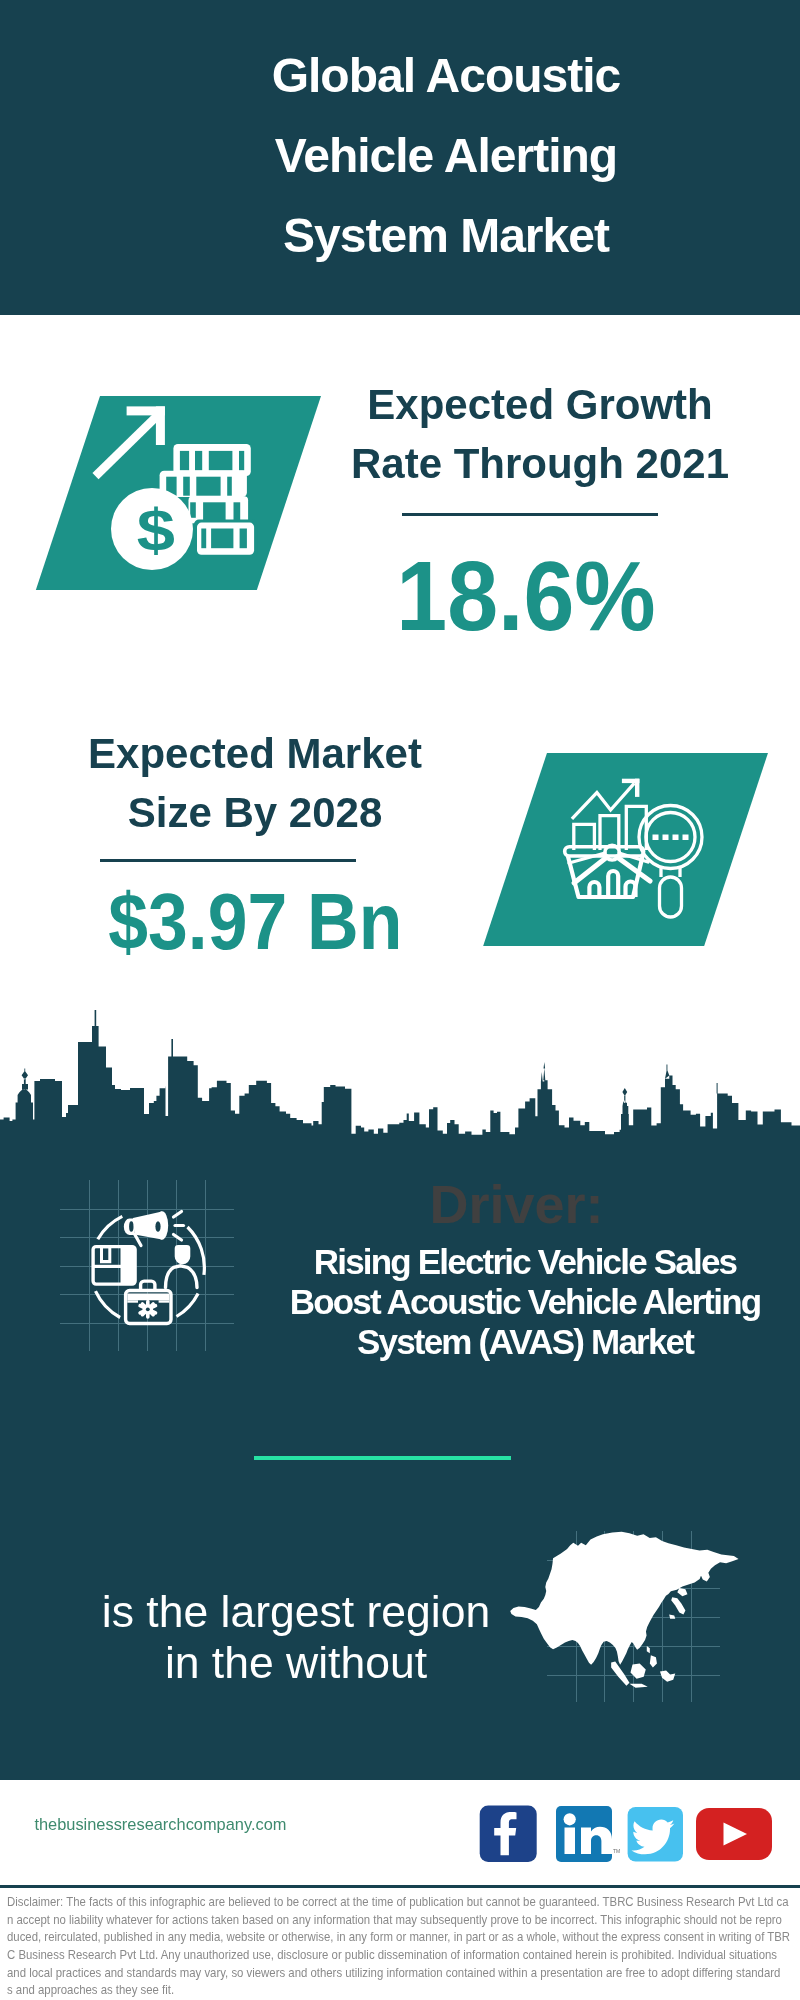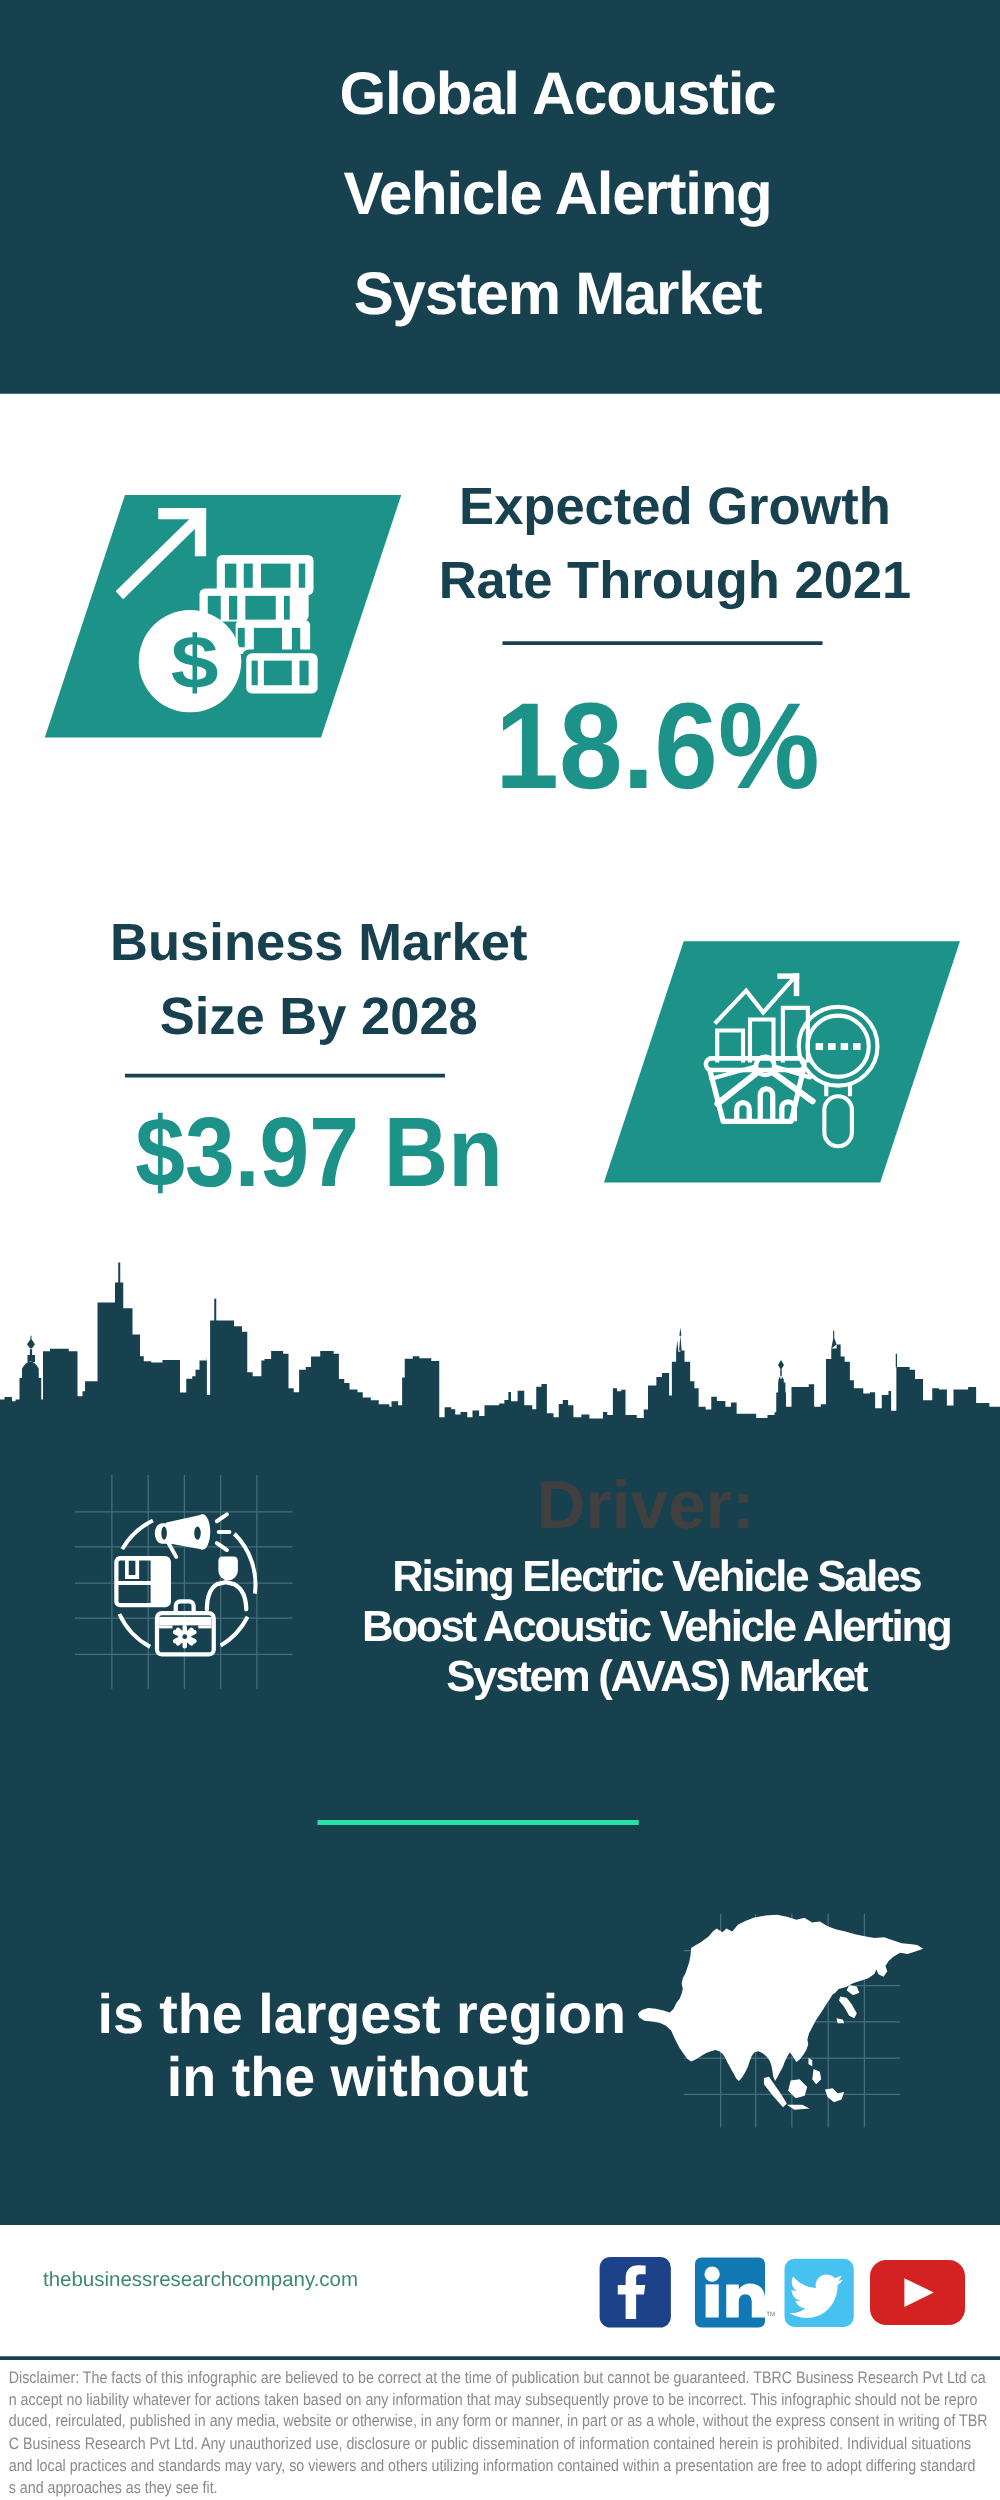--- a/index.html
+++ b/index.html
@@ -137,21 +137,21 @@
       <rect x="104.5" y="112" width="22" height="40" rx="11"></rect>
     </g>
     <g fill="#ffffff">
       <rect x="97.5" y="69.5" width="6" height="5.5"></rect>
       <rect x="107.5" y="69.5" width="6" height="5.5"></rect>
       <rect x="117.5" y="69.5" width="6" height="5.5"></rect>
       <rect x="127.5" y="69.5" width="6" height="5.5"></rect>
     </g>
   </svg>
   <div class="abs ctr head2" style="left:55px;top:723.6px;width:400px;">
-    <div>Business Market</div>
+    <div>Expected Market</div>
     <div>Size By 2028</div>
   </div>
   <div class="rule" style="left:99.6px;top:859px;width:256.5px;"></div>
   <div class="abs ctr bignum" style="left:94px;top:881.5px;width:300px;font-size:79px;line-height:79px;transform:scaleX(0.905);">$3.97 Bn</div>
 
   <svg class="abs" style="left:0;top:1005px;" width="800" height="775" viewBox="0 1005 800 775">
     <path d="M0,1790.0 L0,1119.6 L3.6,1119.6 L3.6,1117.6 L9.6,1117.6 L9.6,1121.0 L12.4,1121.0 L12.4,1119.6 L15.6,1119.6 L15.6,1102.4 L33.0,1102.4 L33.0,1119.6 L34.4,1119.6 L34.4,1081.0 L40.0,1081.0 L40.0,1079.0 L52.0,1079.0 L52.0,1079.0 L55.0,1079.0 L55.0,1081.0 L62.0,1081.0 L62.0,1117.0 L66.0,1117.0 L66.0,1113.0 L68.0,1113.0 L68.0,1105.0 L78.0,1105.0 L78.0,1042.0 L90.0,1042.0 L90.0,1042.0 L92.0,1042.0 L92.0,1026.0 L98.5,1026.0 L98.5,1026.0 L98.6,1026.0 L98.6,1046.5 L106.0,1046.5 L106.0,1067.6 L112.0,1067.6 L112.0,1085.0 L115.0,1085.0 L115.0,1089.0 L121.0,1089.0 L121.0,1090.0 L130.0,1090.0 L130.0,1088.0 L144.0,1088.0 L144.0,1114.0 L149.0,1114.0 L149.0,1103.0 L153.8,1103.0 L153.8,1101.0 L156.4,1101.0 L156.4,1095.7 L159.6,1095.7 L159.6,1088.3 L165.3,1088.3 L165.3,1086.6 L165.5,1086.6 L165.5,1115.9 L168.1,1115.9 L168.1,1056.4 L175.9,1056.4 L175.9,1056.4 L187.2,1056.4 L187.2,1061.0 L193.6,1061.0 L193.6,1065.3 L197.8,1065.3 L197.8,1097.8 L202.1,1097.8 L202.1,1101.0 L209.1,1101.0 L209.1,1088.3 L211.6,1088.3 L211.6,1087.2 L216.9,1087.2 L216.9,1080.8 L226.5,1080.8 L226.5,1082.9 L230.8,1082.9 L230.8,1110.6 L235.0,1110.6 L235.0,1113.8 L239.3,1113.8 L239.3,1095.7 L244.6,1095.7 L244.6,1093.6 L248.8,1093.6 L248.8,1085.1 L256.2,1085.1 L256.2,1080.8 L266.9,1080.8 L266.9,1082.9 L271.1,1082.9 L271.1,1103.1 L275.4,1103.1 L275.4,1106.3 L279.6,1106.3 L279.6,1111.6 L286.0,1111.6 L286.0,1113.8 L290.2,1113.8 L290.2,1118.0 L296.6,1118.0 L296.6,1120.1 L303.0,1120.1 L303.0,1123.3 L311.5,1123.3 L311.5,1125.4 L313.2,1125.4 L313.2,1121.0 L318.5,1121.0 L318.5,1124.2 L321.7,1124.2 L321.7,1101.9 L323.8,1101.9 L323.8,1087.0 L330.2,1087.0 L330.2,1084.9 L335.5,1084.9 L335.5,1086.6 L345.0,1086.6 L345.0,1088.7 L351.4,1088.7 L351.4,1133.8 L355.7,1133.8 L355.7,1125.7 L361.0,1125.7 L361.0,1127.4 L364.2,1127.4 L364.2,1131.6 L368.4,1131.6 L368.4,1129.5 L373.8,1129.5 L373.8,1133.8 L378.0,1133.8 L378.0,1128.4 L383.3,1128.4 L383.3,1132.7 L387.6,1132.7 L387.6,1124.2 L399.3,1124.2 L399.3,1122.7 L403.5,1122.7 L403.5,1119.9 L406.7,1119.9 L406.7,1113.6 L408.8,1113.6 L408.8,1121.0 L414.1,1121.0 L414.1,1112.5 L419.4,1112.5 L419.4,1124.2 L425.8,1124.2 L425.8,1127.4 L429.0,1127.4 L429.0,1109.3 L433.2,1109.3 L433.2,1107.2 L437.5,1107.2 L437.5,1130.6 L442.8,1130.6 L442.8,1133.8 L447.0,1133.8 L447.0,1123.1 L450.2,1123.1 L450.2,1119.9 L454.5,1119.9 L454.5,1124.2 L458.7,1124.2 L458.7,1133.8 L465.1,1133.8 L465.1,1131.6 L471.5,1131.6 L471.5,1134.8 L482.4,1134.8 L482.4,1129.5 L485.8,1129.5 L485.8,1132.0 L490.3,1132.0 L490.3,1110.6 L493.6,1110.6 L493.6,1112.9 L497.0,1112.9 L497.0,1111.8 L500.4,1111.8 L500.4,1132.0 L509.4,1132.0 L509.4,1134.3 L515.0,1134.3 L515.0,1127.5 L518.4,1127.5 L518.4,1108.4 L525.1,1108.4 L525.1,1101.6 L529.6,1101.6 L529.6,1098.3 L535.3,1098.3 L535.3,1116.3 L537.5,1116.3 L537.5,1089.3 L540.9,1089.3 L540.9,1081.4 L544.3,1081.4 L544.3,1080.3 L547.6,1080.3 L547.6,1089.3 L552.1,1089.3 L552.1,1105.0 L555.5,1105.0 L555.5,1110.6 L558.9,1110.6 L558.9,1125.3 L564.5,1125.3 L564.5,1127.5 L569.0,1127.5 L569.0,1117.4 L573.5,1117.4 L573.5,1120.8 L580.3,1120.8 L580.3,1125.3 L584.8,1125.3 L584.8,1121.9 L589.3,1121.9 L589.3,1130.9 L605.0,1130.9 L605.0,1134.3 L614.0,1134.3 L614.0,1132.0 L619.6,1132.0 L619.6,1129.8 L621.0,1129.8 L621.0,1114.0 L622.5,1114.0 L622.5,1106.0 L623.0,1106.0 L623.0,1103.0 L626.5,1103.0 L626.5,1103.0 L627.0,1103.0 L627.0,1106.0 L628.3,1106.0 L628.3,1114.0 L628.8,1114.0 L628.8,1125.3 L633.2,1125.3 L633.2,1109.5 L647.0,1109.5 L647.0,1107.4 L651.3,1107.4 L651.3,1125.4 L656.6,1125.4 L656.6,1123.3 L660.8,1123.3 L660.8,1087.2 L665.0,1087.2 L665.0,1078.7 L669.3,1078.7 L669.3,1075.5 L672.5,1075.5 L672.5,1085.1 L675.7,1085.1 L675.7,1089.3 L679.9,1089.3 L679.9,1104.2 L683.1,1104.2 L683.1,1110.6 L690.6,1110.6 L690.6,1114.8 L695.9,1114.8 L695.9,1113.8 L700.1,1113.8 L700.1,1126.5 L705.4,1126.5 L705.4,1115.9 L710.8,1115.9 L710.8,1112.7 L712.9,1112.7 L712.9,1128.6 L717.1,1128.6 L717.1,1093.6 L727.7,1093.6 L727.7,1095.7 L732.0,1095.7 L732.0,1103.1 L738.4,1103.1 L738.4,1120.1 L745.8,1120.1 L745.8,1110.6 L751.1,1110.6 L751.1,1111.6 L757.5,1111.6 L757.5,1124.4 L762.8,1124.4 L762.8,1111.6 L774.5,1111.6 L774.5,1109.5 L780.9,1109.5 L780.9,1122.3 L791.5,1122.3 L791.5,1125.4 L800.0,1125.4 L800.0,1128.6 L800,1128.6 L800,1790.0 Z M17.6,1103.5 L17.6,1095 Q24.3,1083.5 31,1095 L31,1103.5 Z M22,1089.5 L28,1089.5 L28,1084 L22,1084 Z M23.9,1085 L25.7,1085 L25.7,1078.5 L23.9,1078.5 Z M24.8,1070.8 L28.0,1075.3 L24.8,1079.8 L21.6,1075.3 Z M24.4,1068.5 L25.2,1068.5 L25.2,1071.5 L24.4,1071.5 Z M94.6,1010 L96.2,1010 L96.2,1026 L94.6,1026 Z M171.4,1039 L173.0,1039 L173.0,1056.4 L171.4,1056.4 Z M540.9,1081.4 L541.8,1072.0 L542.7,1081.4 Z M543.3,1080.3 L544.3,1068.0 L545.3,1080.3 Z M543.5,1068.5 L544.3,1062.0 L545.1,1068.5 Z M622.5,1106 L623,1103 Q624.75,1098 626.5,1103 L627,1106 Z M624.2,1103 L625.4,1103 L625.4,1095.5 L624.2,1095.5 Z M624.8,1088.0 L627.2,1092.0 L624.8,1096.0 L622.4,1092.0 Z M665.0,1078.7 L666.9,1069.0 L669.3,1075.5 Z M666.5,1064.5 L667.4,1064.5 L667.4,1070.5 L666.5,1070.5 Z M716.6,1082.9 L717.6,1082.9 L717.6,1093.6 L716.6,1093.6 Z" fill="#17414f"></path>
   </svg>
 
   <div class="abs" style="left:60px;top:1180px;width:174px;height:171px;">
@@ -218,21 +218,21 @@
 
   <div class="abs ctr dtxt" style="left:326.5px;top:1184.5px;width:380px;font-size:54px;line-height:39.5px;color:#404040;">Driver:</div>
   <div class="abs ctr dtxt" style="left:125px;top:1242.1px;width:800px;font-size:35px;line-height:39.9px;letter-spacing:-1.8px;">
     <div>Rising Electric Vehicle Sales</div>
     <div>Boost Acoustic Vehicle Alerting</div>
     <div>System (AVAS) Market</div>
   </div>
 
   <div id="greenrule" style="left:253.5px;top:1456px;width:257.5px;height:4px;"></div>
 
-  <div class="abs ctr" style="left:78px;top:1586px;width:400px;font-size:44.5px;line-height:51px;color:#ffffff;font-weight:700;white-space:nowrap;">
+  <div class="abs ctr" style="left:96px;top:1586px;width:400px;font-size:44.5px;line-height:51px;color:#ffffff;font-weight:400;white-space:nowrap;">
     <div>is the largest region</div>
     <div>in the without</div>
   </div>
 
   <div class="abs" style="left:547px;top:1531px;width:173px;height:171px;">
     <div class="gridline" style="left:28.7px;top:0;width:1px;height:171px;"></div>
     <div class="gridline" style="left:57.4px;top:0;width:1px;height:171px;"></div>
     <div class="gridline" style="left:86.1px;top:0;width:1px;height:171px;"></div>
     <div class="gridline" style="left:114.8px;top:0;width:1px;height:171px;"></div>
     <div class="gridline" style="left:143.5px;top:0;width:1px;height:171px;"></div>

